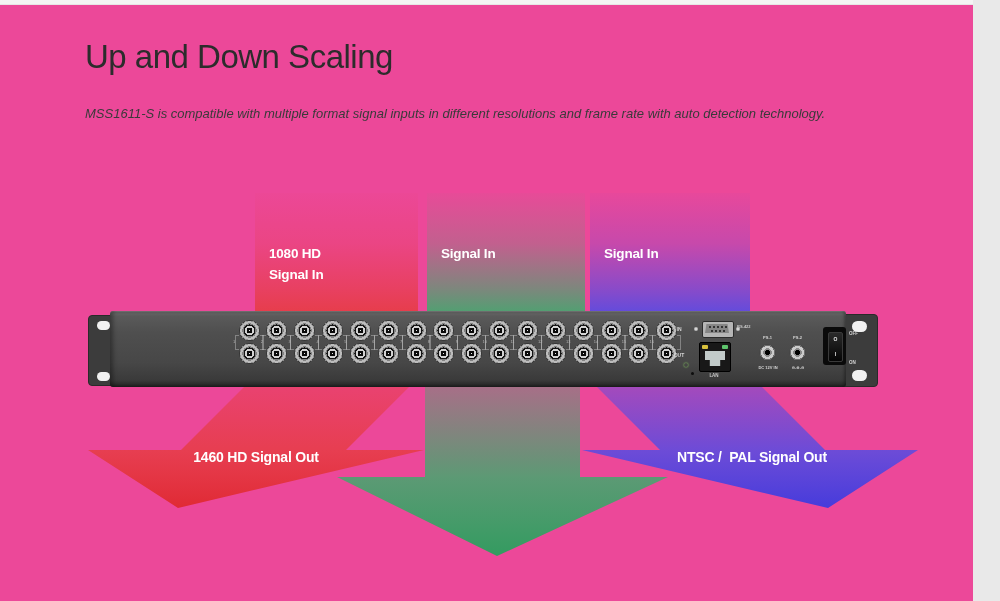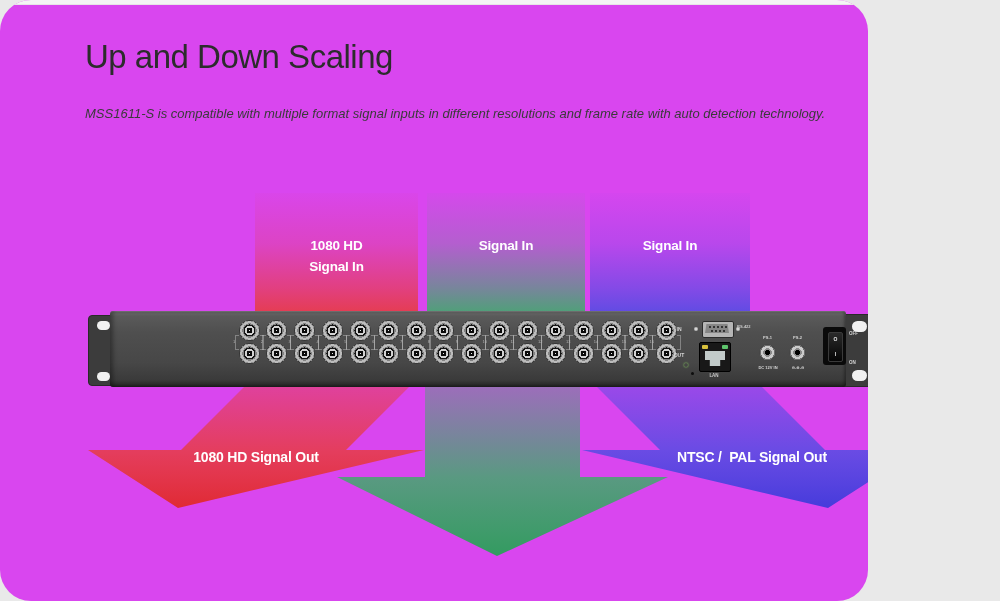--- a/index.html
+++ b/index.html
@@ -1,30 +1,30 @@
 <!DOCTYPE html>
 <html><head>
 <meta charset="utf-8">
 <style>
   html,body{margin:0;padding:0;}
   body{font-family:"Liberation Sans","DejaVu Sans",sans-serif;background:#e9e9e9;}
-  #canvas{position:relative;width:868px;height:601px;background:#d946ef;overflow:hidden;border-radius:31px;}
+  #canvas{position:relative;width:973px;height:601px;background:#ec4899;overflow:hidden;}
   .abs{position:absolute;}
 
   
   #top-strip{left:0;top:0;width:1000px;height:4px;background:#f4f4f4;border-bottom:1px solid #e6e6e6;}
   #page-title{left:85px;top:38px;font-size:33px;font-weight:500;color:#2c2c2c;letter-spacing:-0.5px;}
   .desc-line{left:85px;width:840px;font-size:13px;color:#3a3a3a;line-height:19px;font-style:italic;}
   #desc1{top:104px;} #desc2{top:123px;}
 
   
   #flow-svg{left:0;top:0;z-index:1;}
 
   
-  .in-label{z-index:3;top:235px;text-align:center;color:#ffffff;font-weight:bold;font-size:13.5px;line-height:21px;letter-spacing:-0.2px;}
+  .in-label{z-index:3;top:243px;text-align:left;color:#ffffff;font-weight:bold;font-size:13.5px;line-height:21px;letter-spacing:-0.2px;padding-left:14px;}
   #in-label-red{left:255px;width:163px;}
   #in-label-green{left:427px;width:158px;}
   #in-label-blue{left:590px;width:160px;}
 
   
   .out-label{z-index:3;width:220px;text-align:center;color:#ffffff;font-weight:bold;font-size:14px;letter-spacing:-0.2px;white-space:pre;}
   #out-label-red{left:146px;top:449px;}
   #out-label-green{left:392px;top:462px;}
   #out-label-blue{left:642px;top:449px;}
 
@@ -147,21 +147,21 @@
     <div>1080 HD</div>
     <div>Signal In</div>
   </div>
   <div class="abs in-label" id="in-label-green">
     <div>Signal In</div>
   </div>
   <div class="abs in-label" id="in-label-blue">
     <div>Signal In</div>
   </div>
 
-  <div class="abs out-label" id="out-label-red">1080 HD Signal Out</div>
+  <div class="abs out-label" id="out-label-red">1460 HD Signal Out</div>
   <div class="abs out-label" id="out-label-blue">NTSC /  PAL Signal Out</div>
 
   <div class="abs" id="device">
     <div class="ear" id="ear-left">
       <div class="ear-hole h1"></div>
       <div class="ear-hole h2"></div>
     </div>
     <div class="ear" id="ear-right">
       <div class="ear-hole h1"></div>
       <div class="ear-hole h2"></div>

